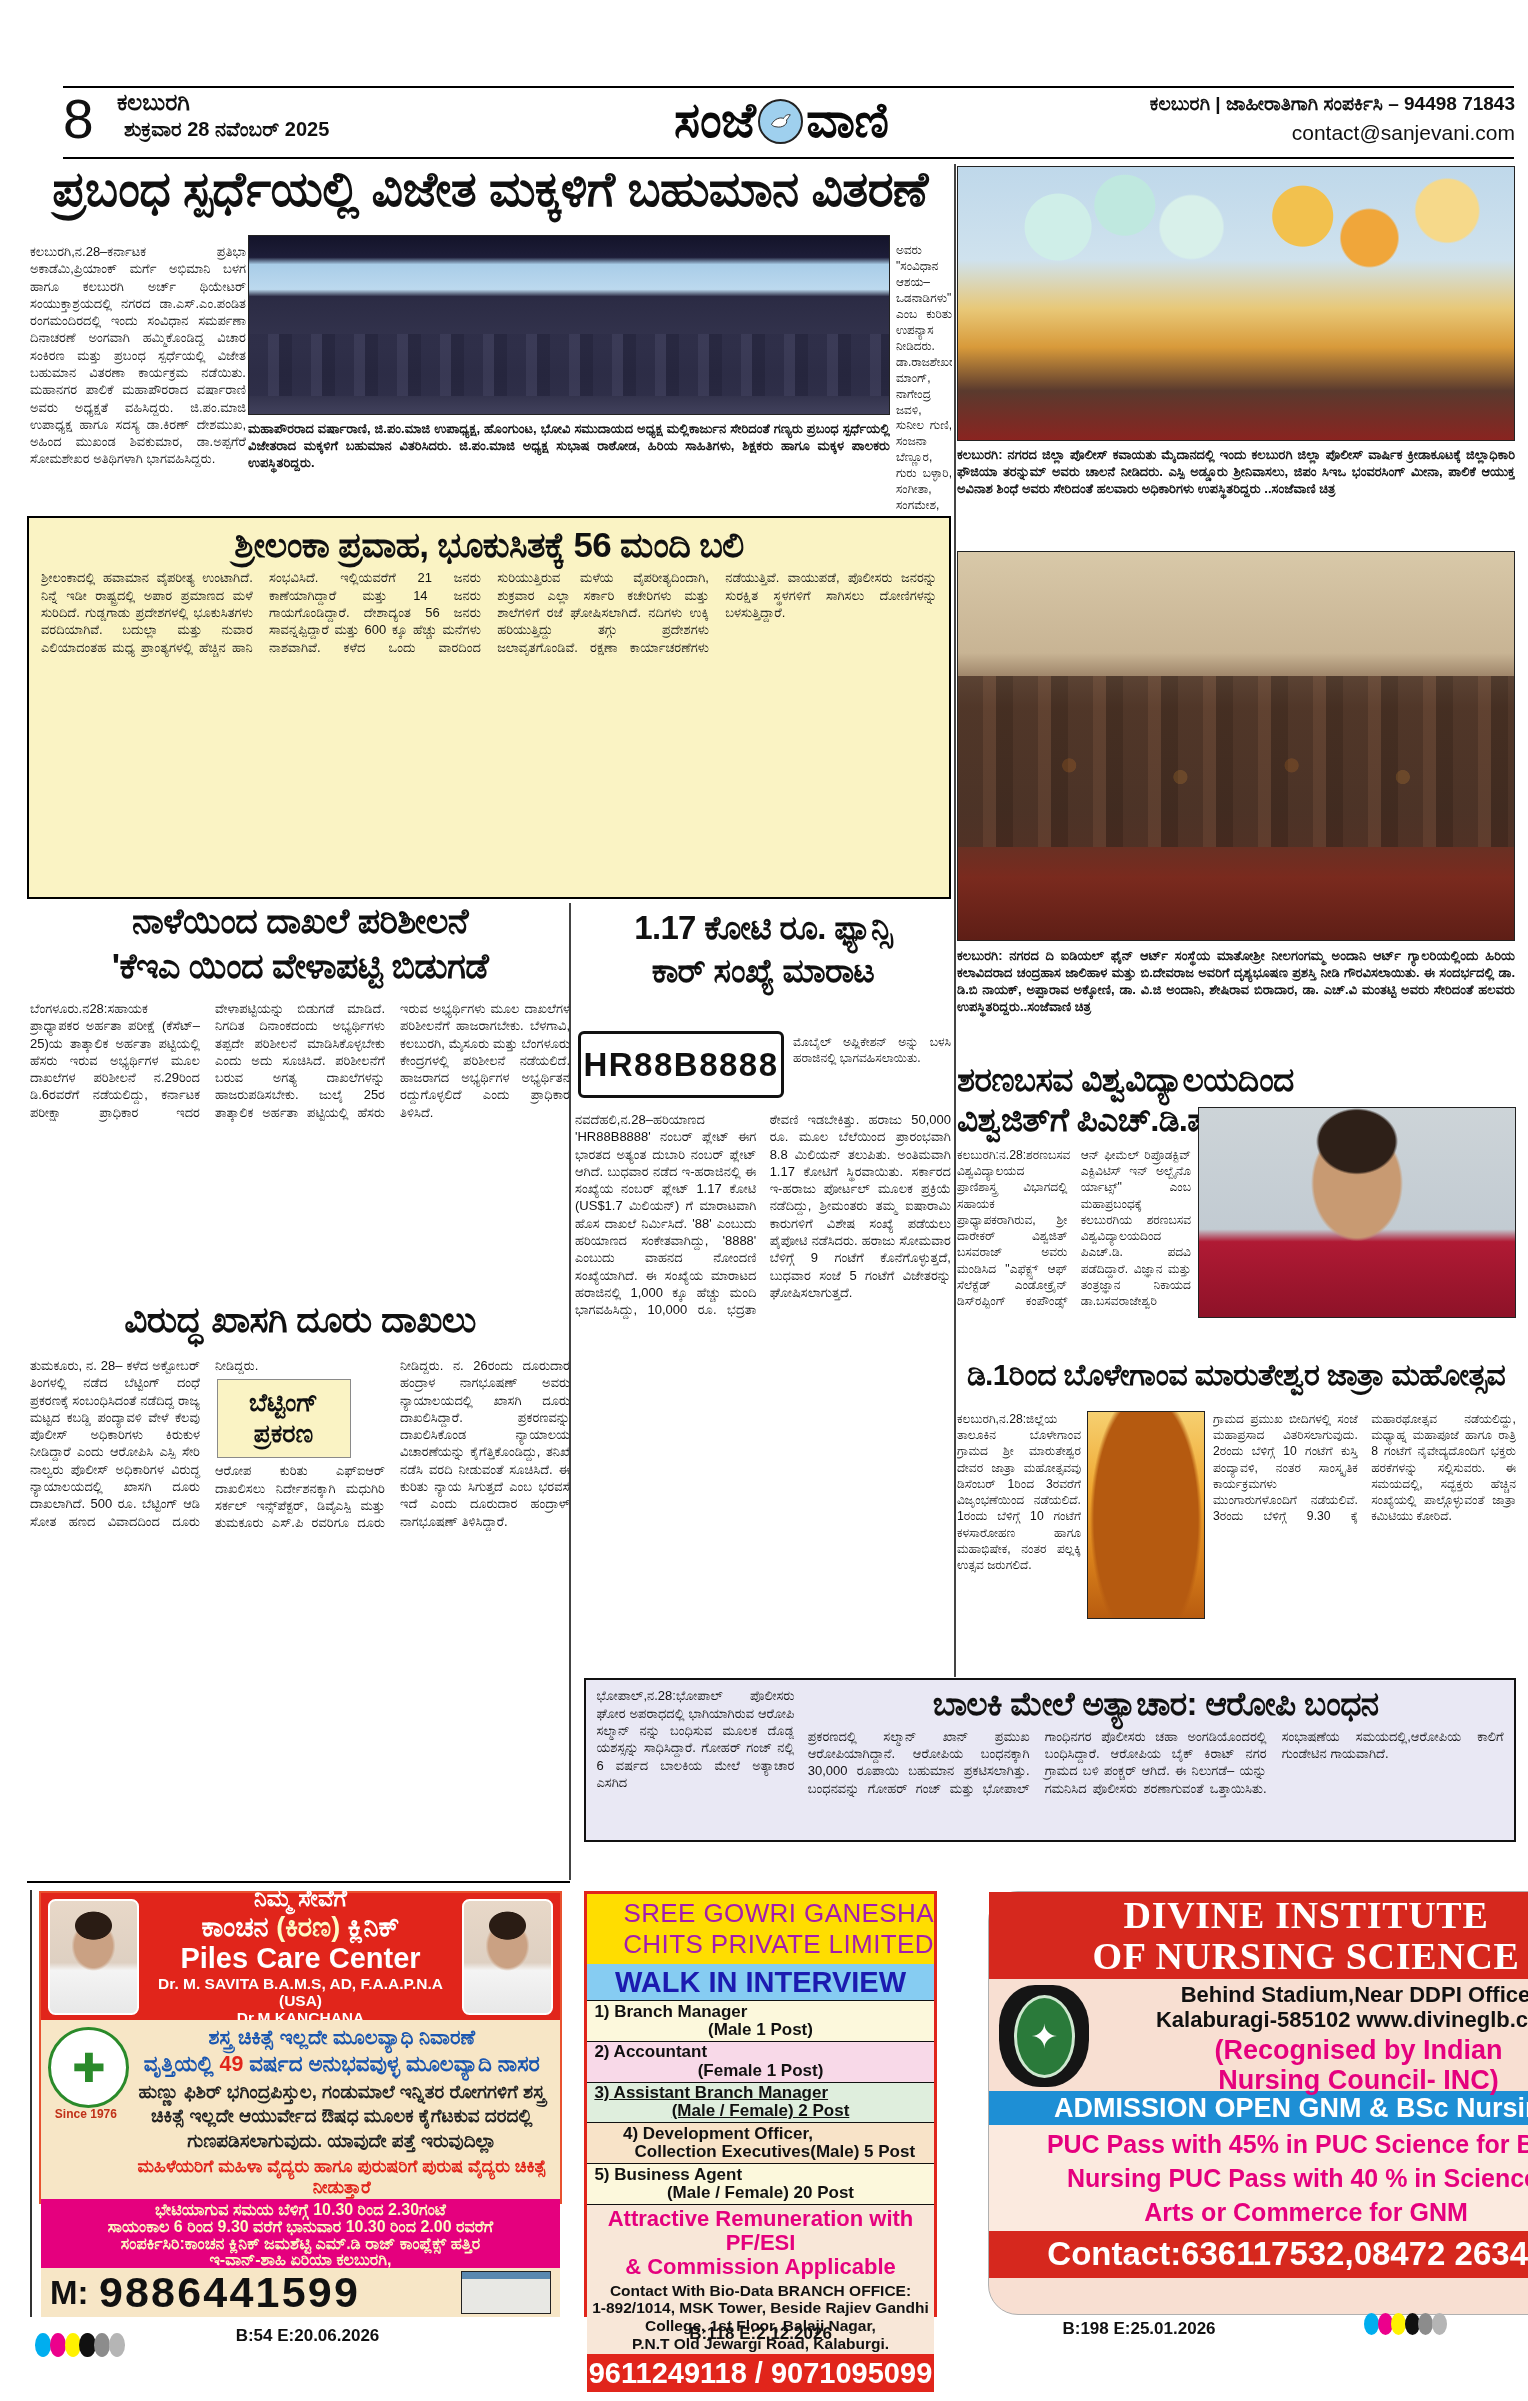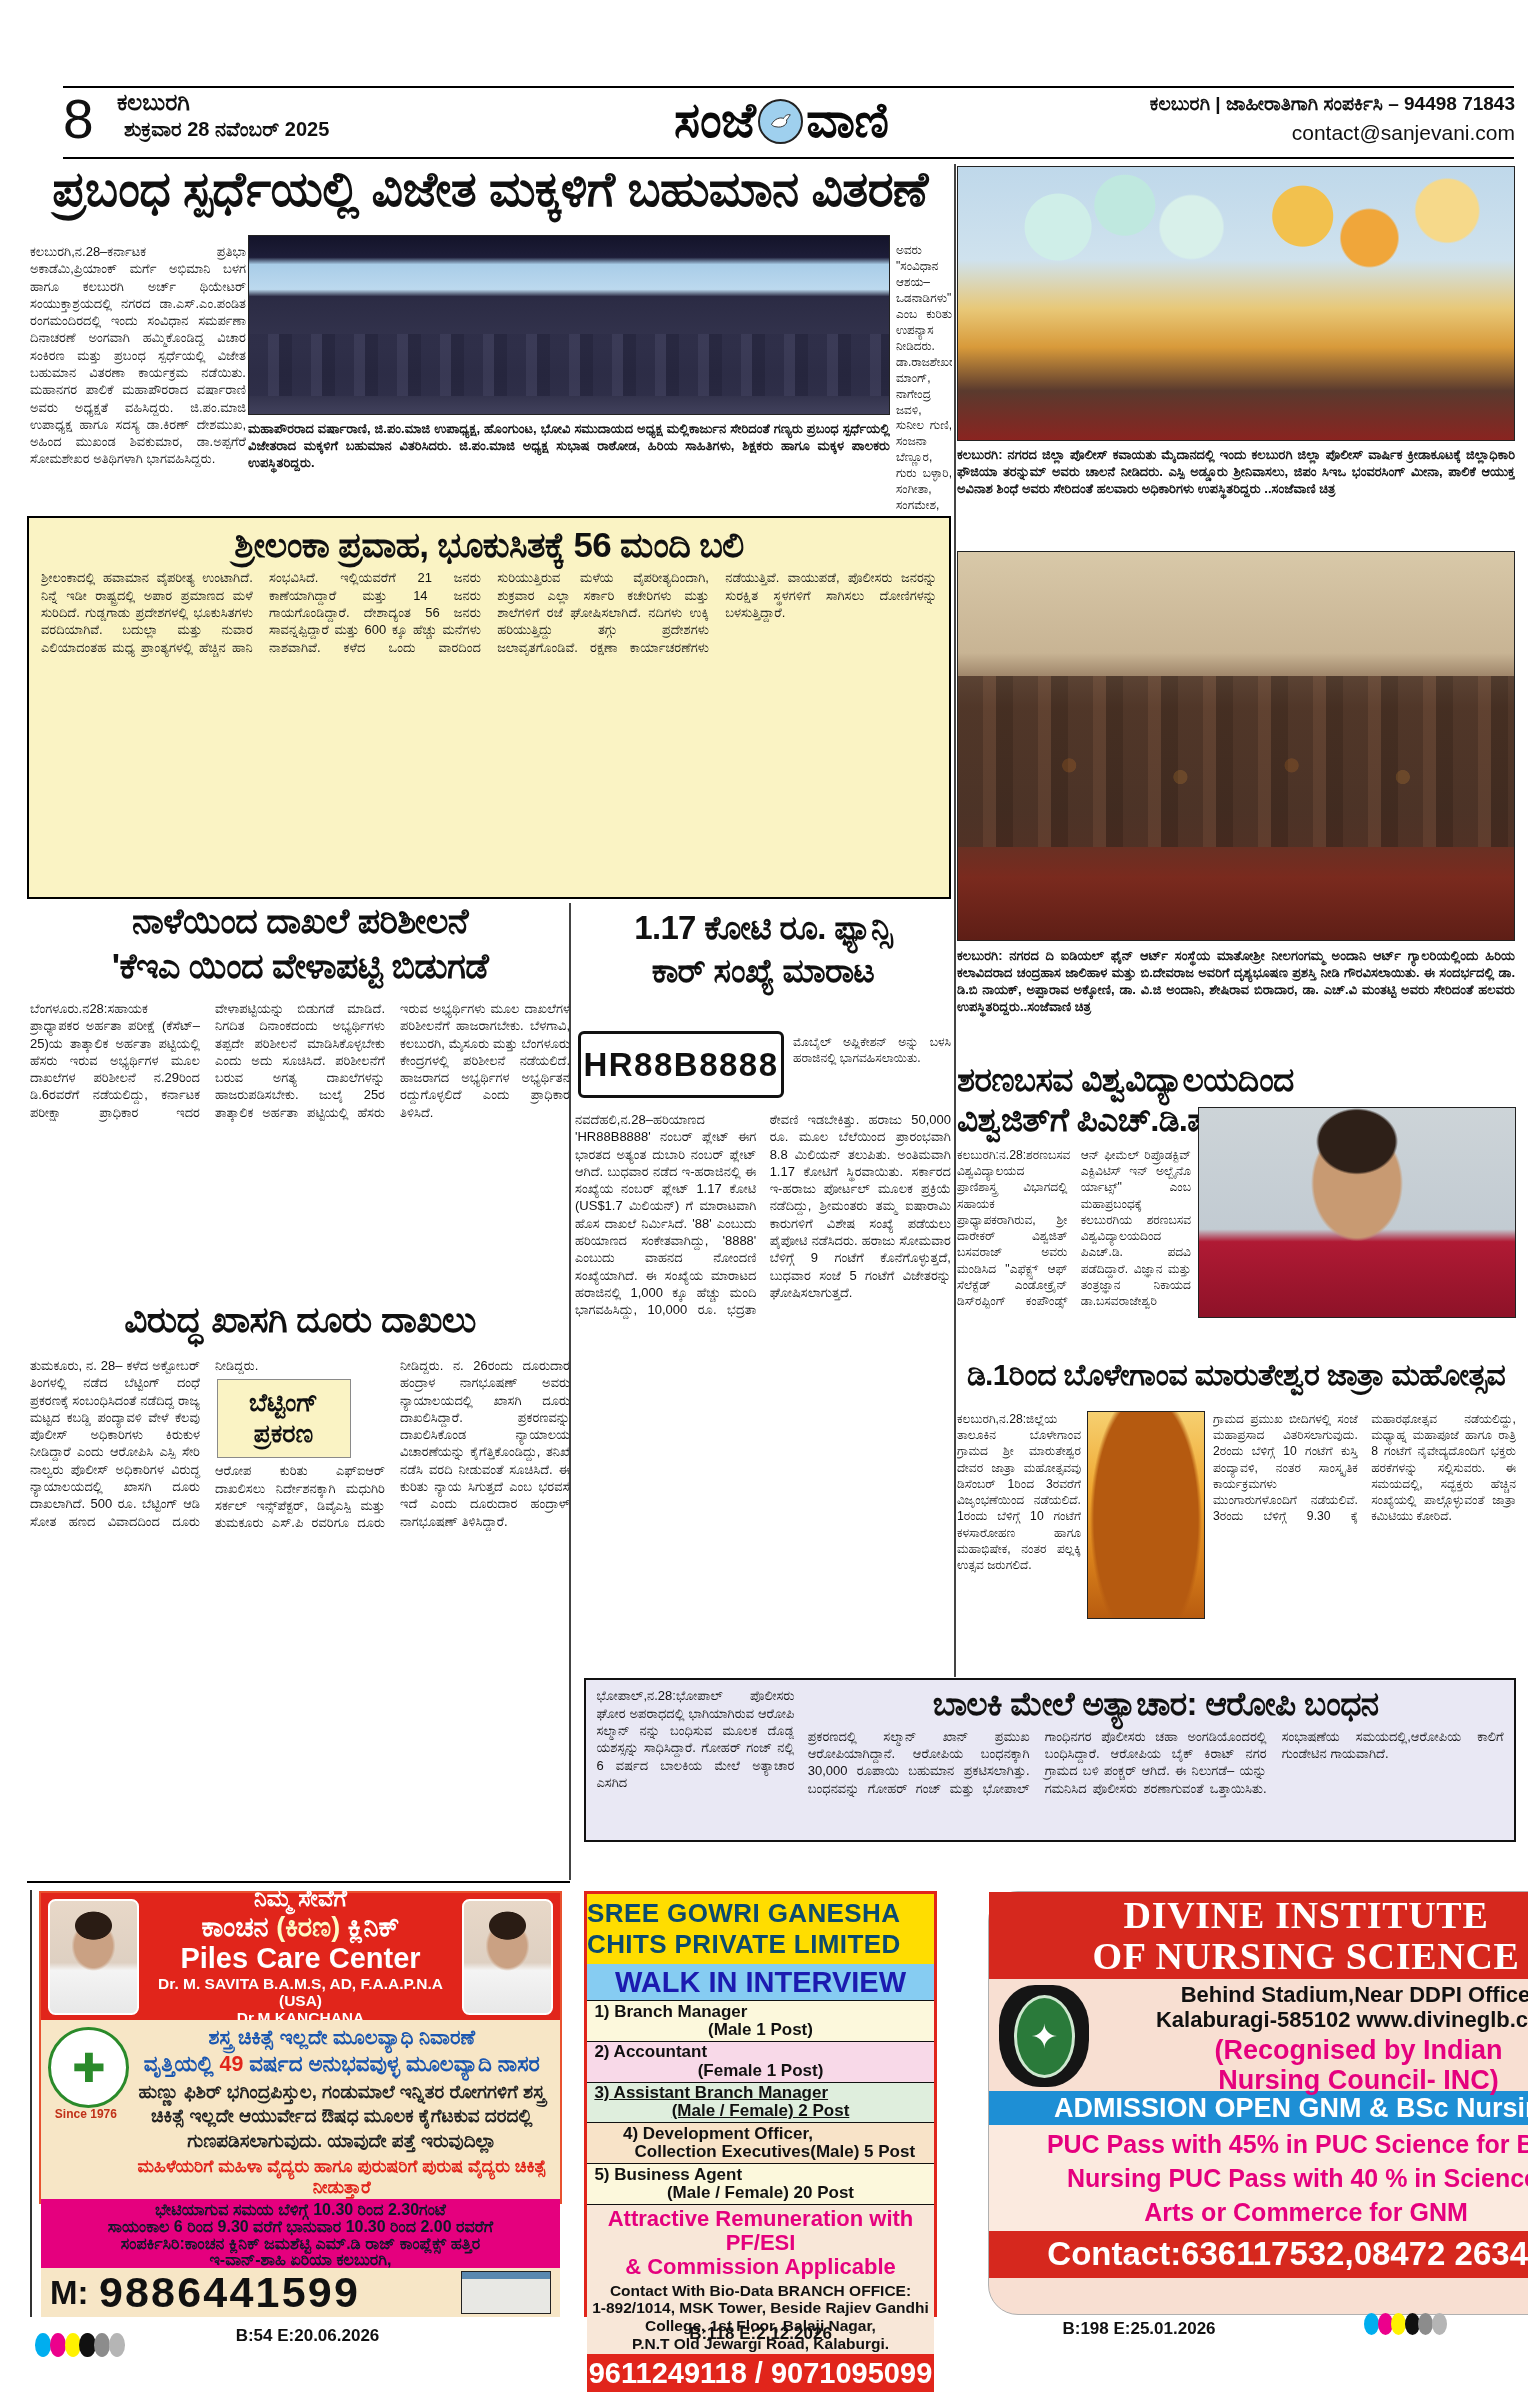--- a/index.html
+++ b/index.html
@@ -92,29 +92,29 @@
   .since-logo{position:absolute;left:7.4px;top:7.4px;width:75px;height:75px;border-radius:50%;
               background:#fff;border:3.7px solid #2a8a2a;color:#2a8a2a;font-size:40px;font-weight:800;
               display:flex;align-items:center;justify-content:center;}
   .since-txt{position:absolute;left:7.4px;top:87px;width:75px;text-align:center;font-size:12px;
              font-weight:700;color:#c03018;}
   .piles-blue1{color:#1A56B0;font-size:20px;font-weight:800;}
   .piles-blue2{color:#1A56B0;font-size:21.4px;font-weight:800;margin-top:3px;}
   .piles-blue2 .num{color:#E1251B;}
   .piles-para{color:#222;font-size:18.5px;font-weight:700;line-height:1.32;margin-top:3px;}
   .piles-redline{color:#E1251B;font-size:17.4px;font-weight:800;margin-top:3px;}
-  .piles-pink{background:#E5007E;color:#0f172a;text-align:center;height:69px;box-sizing:border-box;
+  .piles-pink{background:#E5007E;color:#fef9c3;text-align:center;height:69px;box-sizing:border-box;
               padding:3px 4.4px;font-size:16px;font-weight:700;line-height:1.05;}
   .piles-bottom{background:#F7E6C6;height:49px;display:flex;align-items:center;gap:10.4px;padding:0 9px;
                 box-sizing:border-box;}
   .piles-phone-label{font-size:33px;font-weight:800;}
   .piles-phone{font-size:43px;font-weight:800;letter-spacing:2.2px;}
 
   .chits-ad{border:3px solid #E1251B;background:#FCF8DC;}
-  .chits-head{background:#FFDD00;color:#0c4a6e;text-align:left;font-size:26px;font-weight:700;
+  .chits-head{background:#FFDD00;color:#a21caf;text-align:right;font-size:26px;font-weight:400;
               line-height:1.18;padding:4.4px 0;letter-spacing:0.4px;}
   .chits-walk{background:#86CCF2;color:#1B1BB0;text-align:center;font-size:29px;font-weight:800;
               padding:1.5px 0;}
   .chits-row{border-top:1.5px solid #111;padding:1.5px 7.4px;font-size:17px;font-weight:800;line-height:1.08;}
   .chits-row .det{text-align:center;}
   .chits-note{border-top:1.5px solid #111;background:#F8E7D8;text-align:center;padding:2.2px 3px;}
   .chits-note .mag{color:#E5007E;font-size:22px;font-weight:800;line-height:1.1;}
   .chits-note .adr{font-size:15.5px;font-weight:700;line-height:1.14;margin-top:2.2px;}
   .chits-phones{background:#E1251B;color:#fff;text-align:center;font-size:29px;font-weight:800;
                 padding:2.2px 0;}

